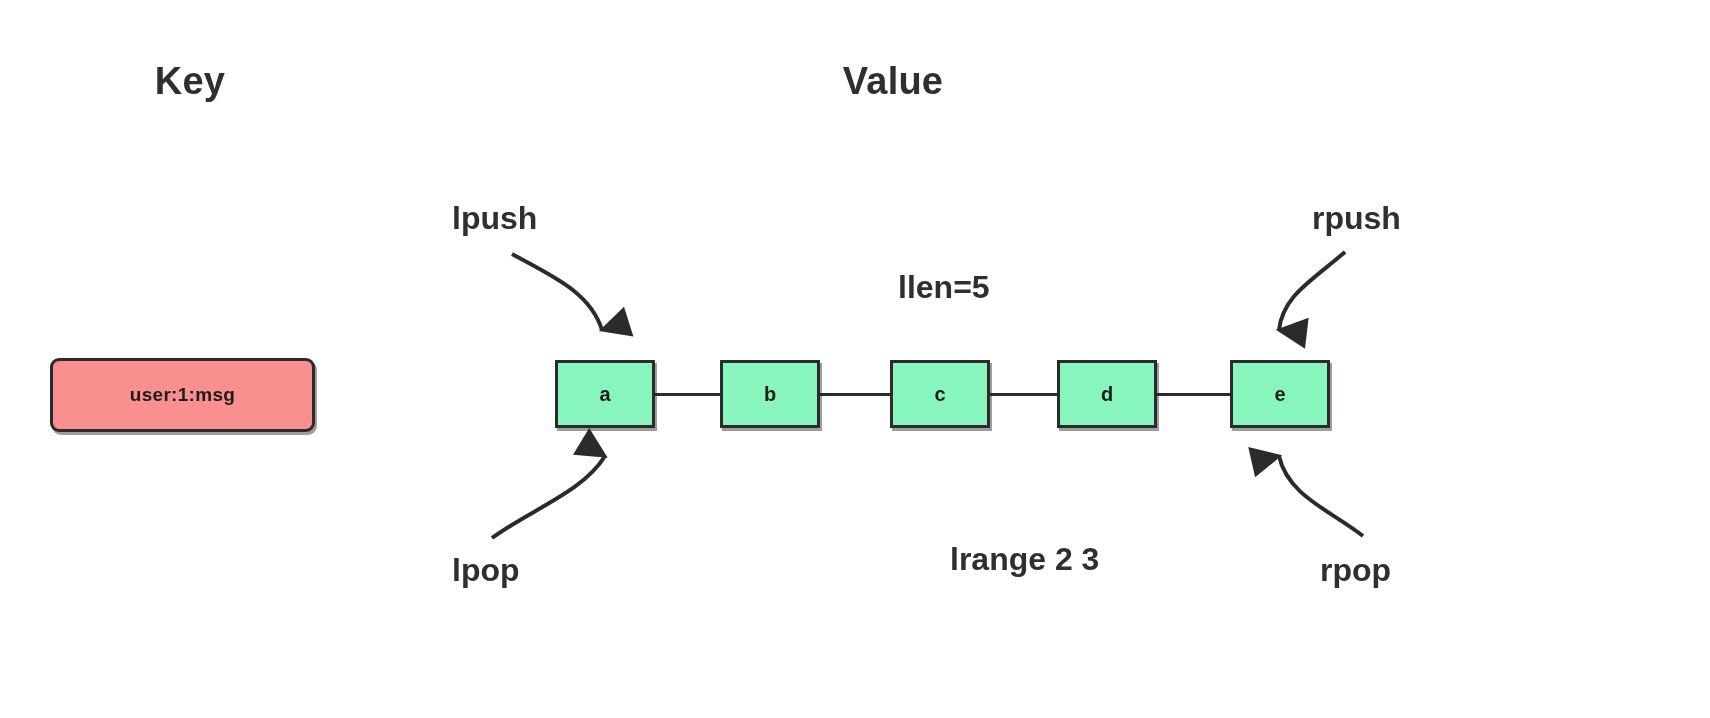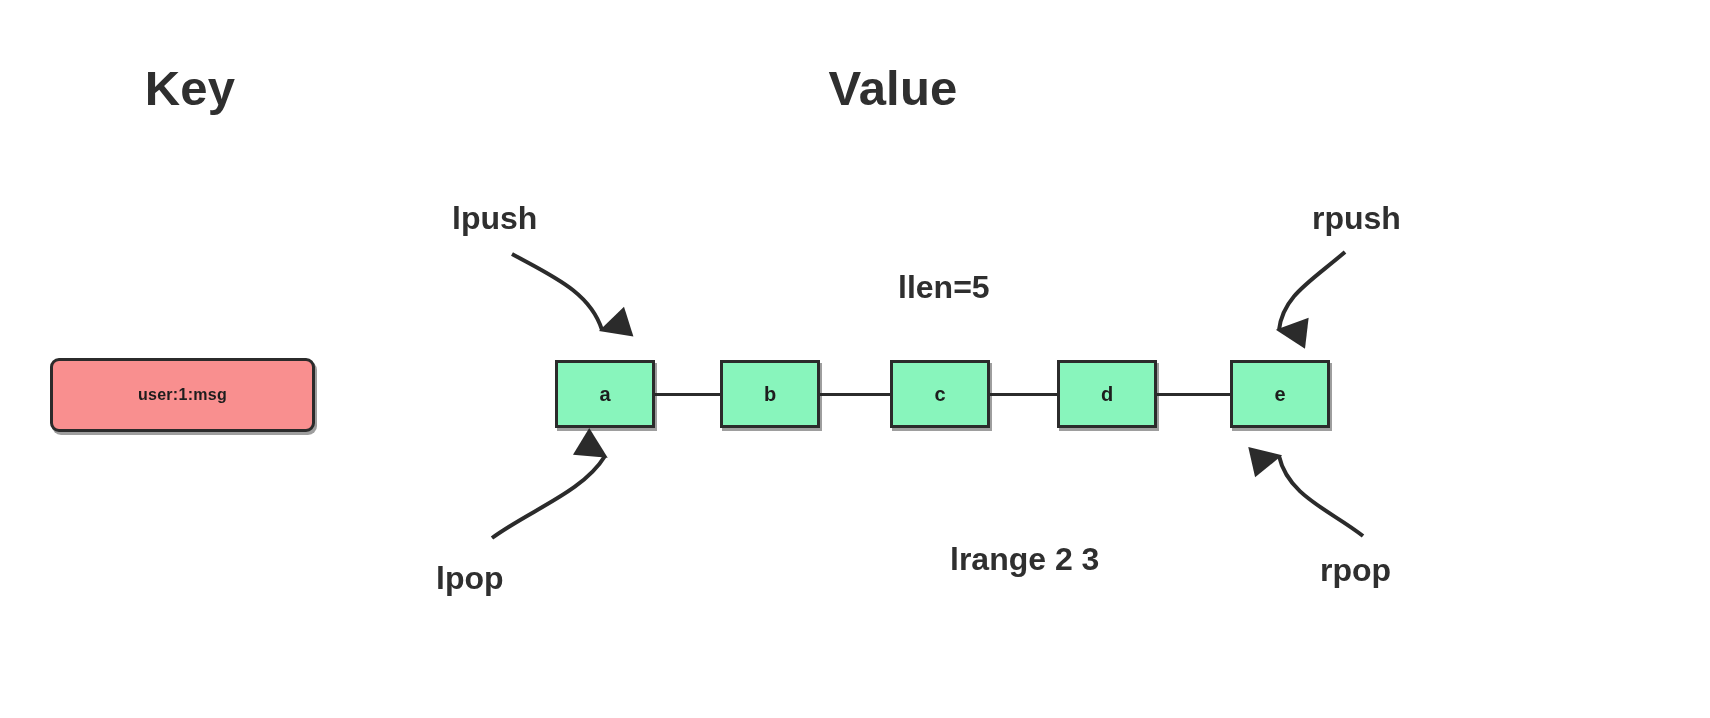--- a/index.html
+++ b/index.html
@@ -13,21 +13,21 @@
   #canvas {
     position: relative;
     width: 1710px;
     height: 718px;
     background: #ffffff;
     overflow: hidden;
   }
   .heading {
     position: absolute;
     font-weight: bold;
-    font-size: 49px;
+    font-size: 38px;
     color: #2f2f2f;
     letter-spacing: 0.2px;
     white-space: nowrap;
     transform: translateX(-50%);
   }
   #heading-key  { left: 190px; top: 60px; }
   #heading-value{ left: 893px; top: 60px; }
 
   .key-box {
     position: absolute;
@@ -38,21 +38,21 @@
     background: #F98F8F;
     border: 3px solid #2b2b2b;
     border-radius: 9px;
     box-sizing: border-box;
     display: flex;
     align-items: center;
     justify-content: center;
     box-shadow: 2px 3px 0 rgba(40,40,40,0.45);
   }
   .key-box-label {
-    font-size: 16px;
+    font-size: 19px;
     font-weight: bold;
     color: #1d1d1d;
     letter-spacing: 0.3px;
   }
 
   .node {
     position: absolute;
     top: 360px;
     width: 100px;
     height: 68px;
@@ -90,21 +90,21 @@
 
   .op-label {
     position: absolute;
     font-weight: bold;
     font-size: 32px;
     color: #2f2f2f;
     white-space: nowrap;
   }
   #label-lpush  { left: 452px;  top: 200px; }
   #label-rpush  { left: 1312px; top: 200px; text-align: center; }
-  #label-lpop   { left: 436px;  top: 552px; margin-top: 8px; }
+  #label-lpop   { left: 452px;  top: 552px; }
   #label-rpop   { left: 1320px; top: 552px; }
   #label-llen   { left: 898px;  top: 269px; }
   #label-lrange { left: 950px;  top: 541px; }
 
   #arrows {
     position: absolute;
     left: 0;
     top: 0;
     width: 1710px;
     height: 718px;

